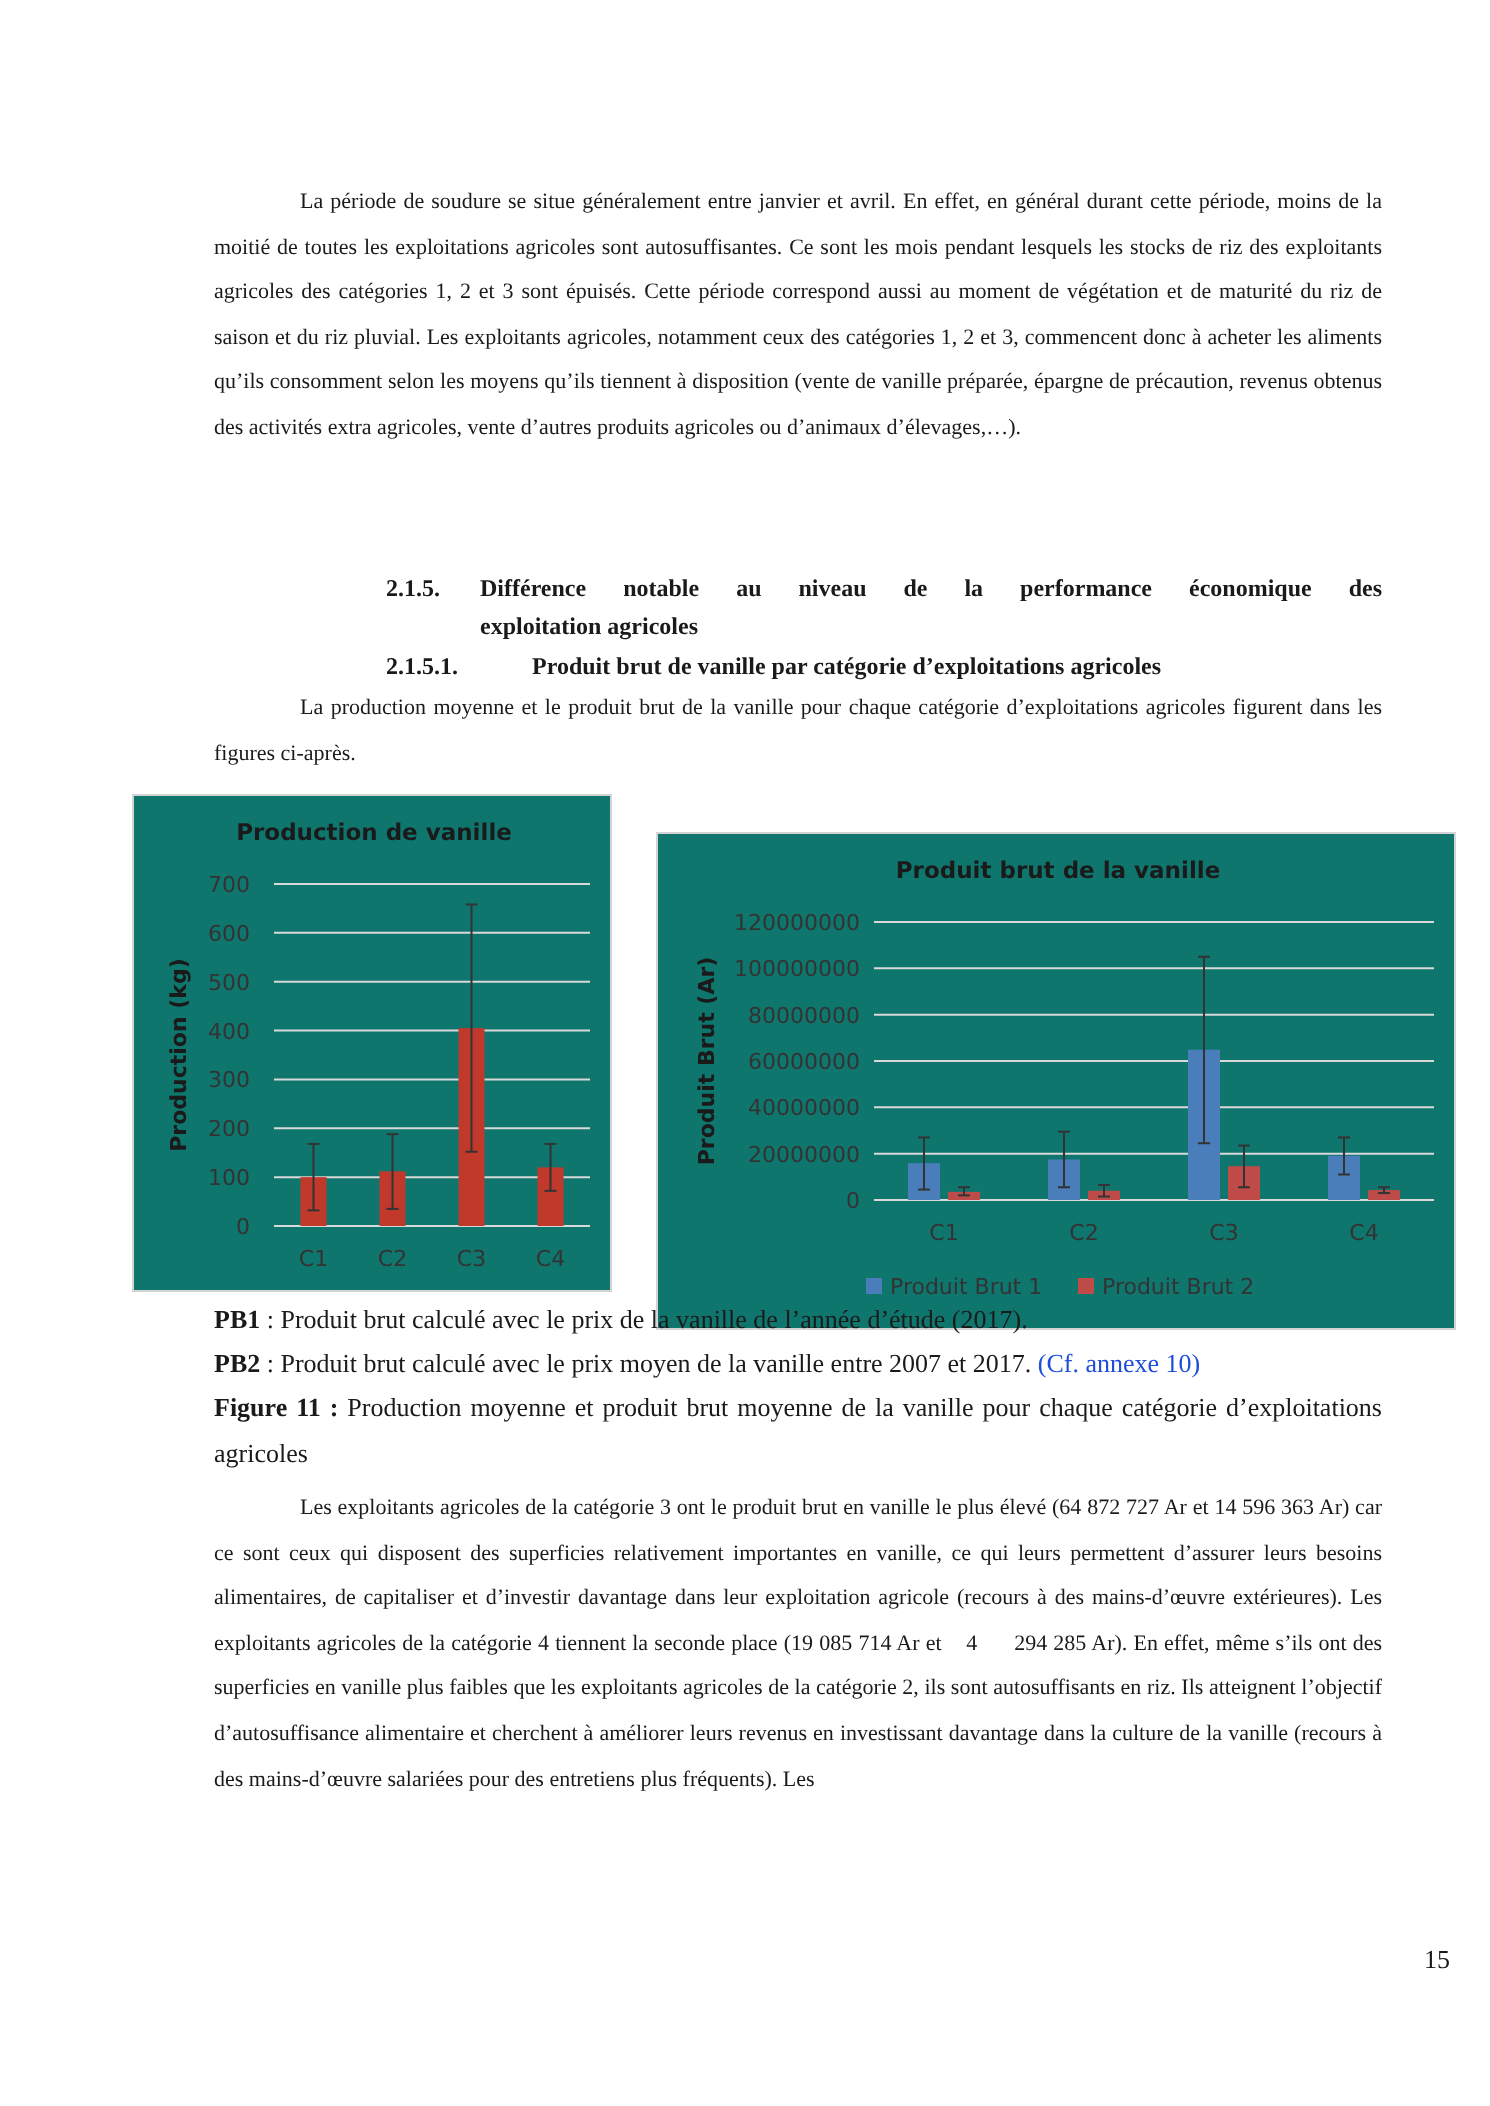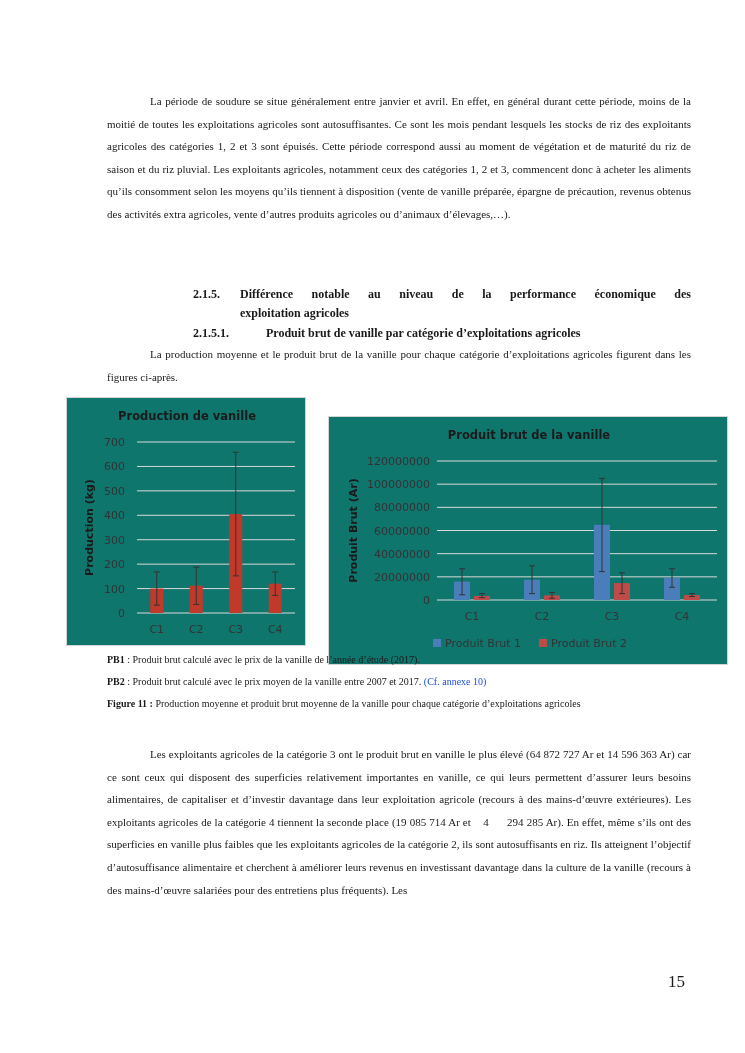--- a/index.html
+++ b/index.html
@@ -2,24 +2,24 @@
 <html><head>
 <meta charset="utf-8">
 <style>
   html, body { margin: 0; padding: 0; background: #ffffff; }
   body { width: 745px; height: 1053px; position: relative; overflow: hidden; font-family: "Liberation Serif", serif; color: #1a1a1a; }
   .p { position: absolute; left: 107px; width: 584px; font-size: 11px; line-height: 22.6px; text-align: justify; }
   .p .ind { display: inline-block; width: 43px; }
   .h { position: absolute; font-weight: bold; font-size: 12px; line-height: 20px; }
   .chartbox { position: absolute; border: 1px solid #d4d4d4; background: #0f766e; }
   svg text { font-family: "DejaVu Sans", sans-serif; }
-  .caption { position: absolute; left: 107px; width: 584px; font-size: 10px; line-height: 22.6px; text-align: justify; }
+  .caption { position: absolute; left: 107px; width: 584px; font-size: 13px; line-height: 22.6px; text-align: justify; }
   .b { font-weight: bold; }
   .link { color: #1d4ed8; }
-  .pagenum { position: absolute; left: 668px; top: 972px; font-size: 17px; }
+  .pagenum { position: absolute; left: 712px; top: 972px; font-size: 13px; }
 </style>
 </head>
 <body>
 
 <div class="p" style="top:90px;"><span class="ind"></span><span>La période de soudure se situe généralement entre janvier et avril. En effet, en général durant cette période, moins de la moitié de toutes les exploitations agricoles sont autosuffisantes. Ce sont les mois pendant lesquels les stocks de riz des exploitants agricoles des catégories 1, 2 et 3 sont épuisés. Cette période correspond aussi au moment de végétation et de maturité du riz de saison et du riz pluvial. Les exploitants agricoles, notamment ceux des catégories 1, 2 et 3, commencent donc à acheter les aliments qu’ils consomment selon les moyens qu’ils tiennent à disposition (vente de vanille préparée, épargne de précaution, revenus obtenus des activités extra agricoles, vente d’autres produits agricoles ou d’animaux d’élevages,…).</span></div>
 
 <div class="h" style="top:284px; left:193px;">2.1.5.</div>
 <div class="h" style="top:284px; left:240px; width:451px; text-align:justify; text-align-last:justify;">Différence notable au niveau de la performance économique des</div>
 <div class="h" style="top:303px; left:240px;">exploitation agricoles</div>
 

